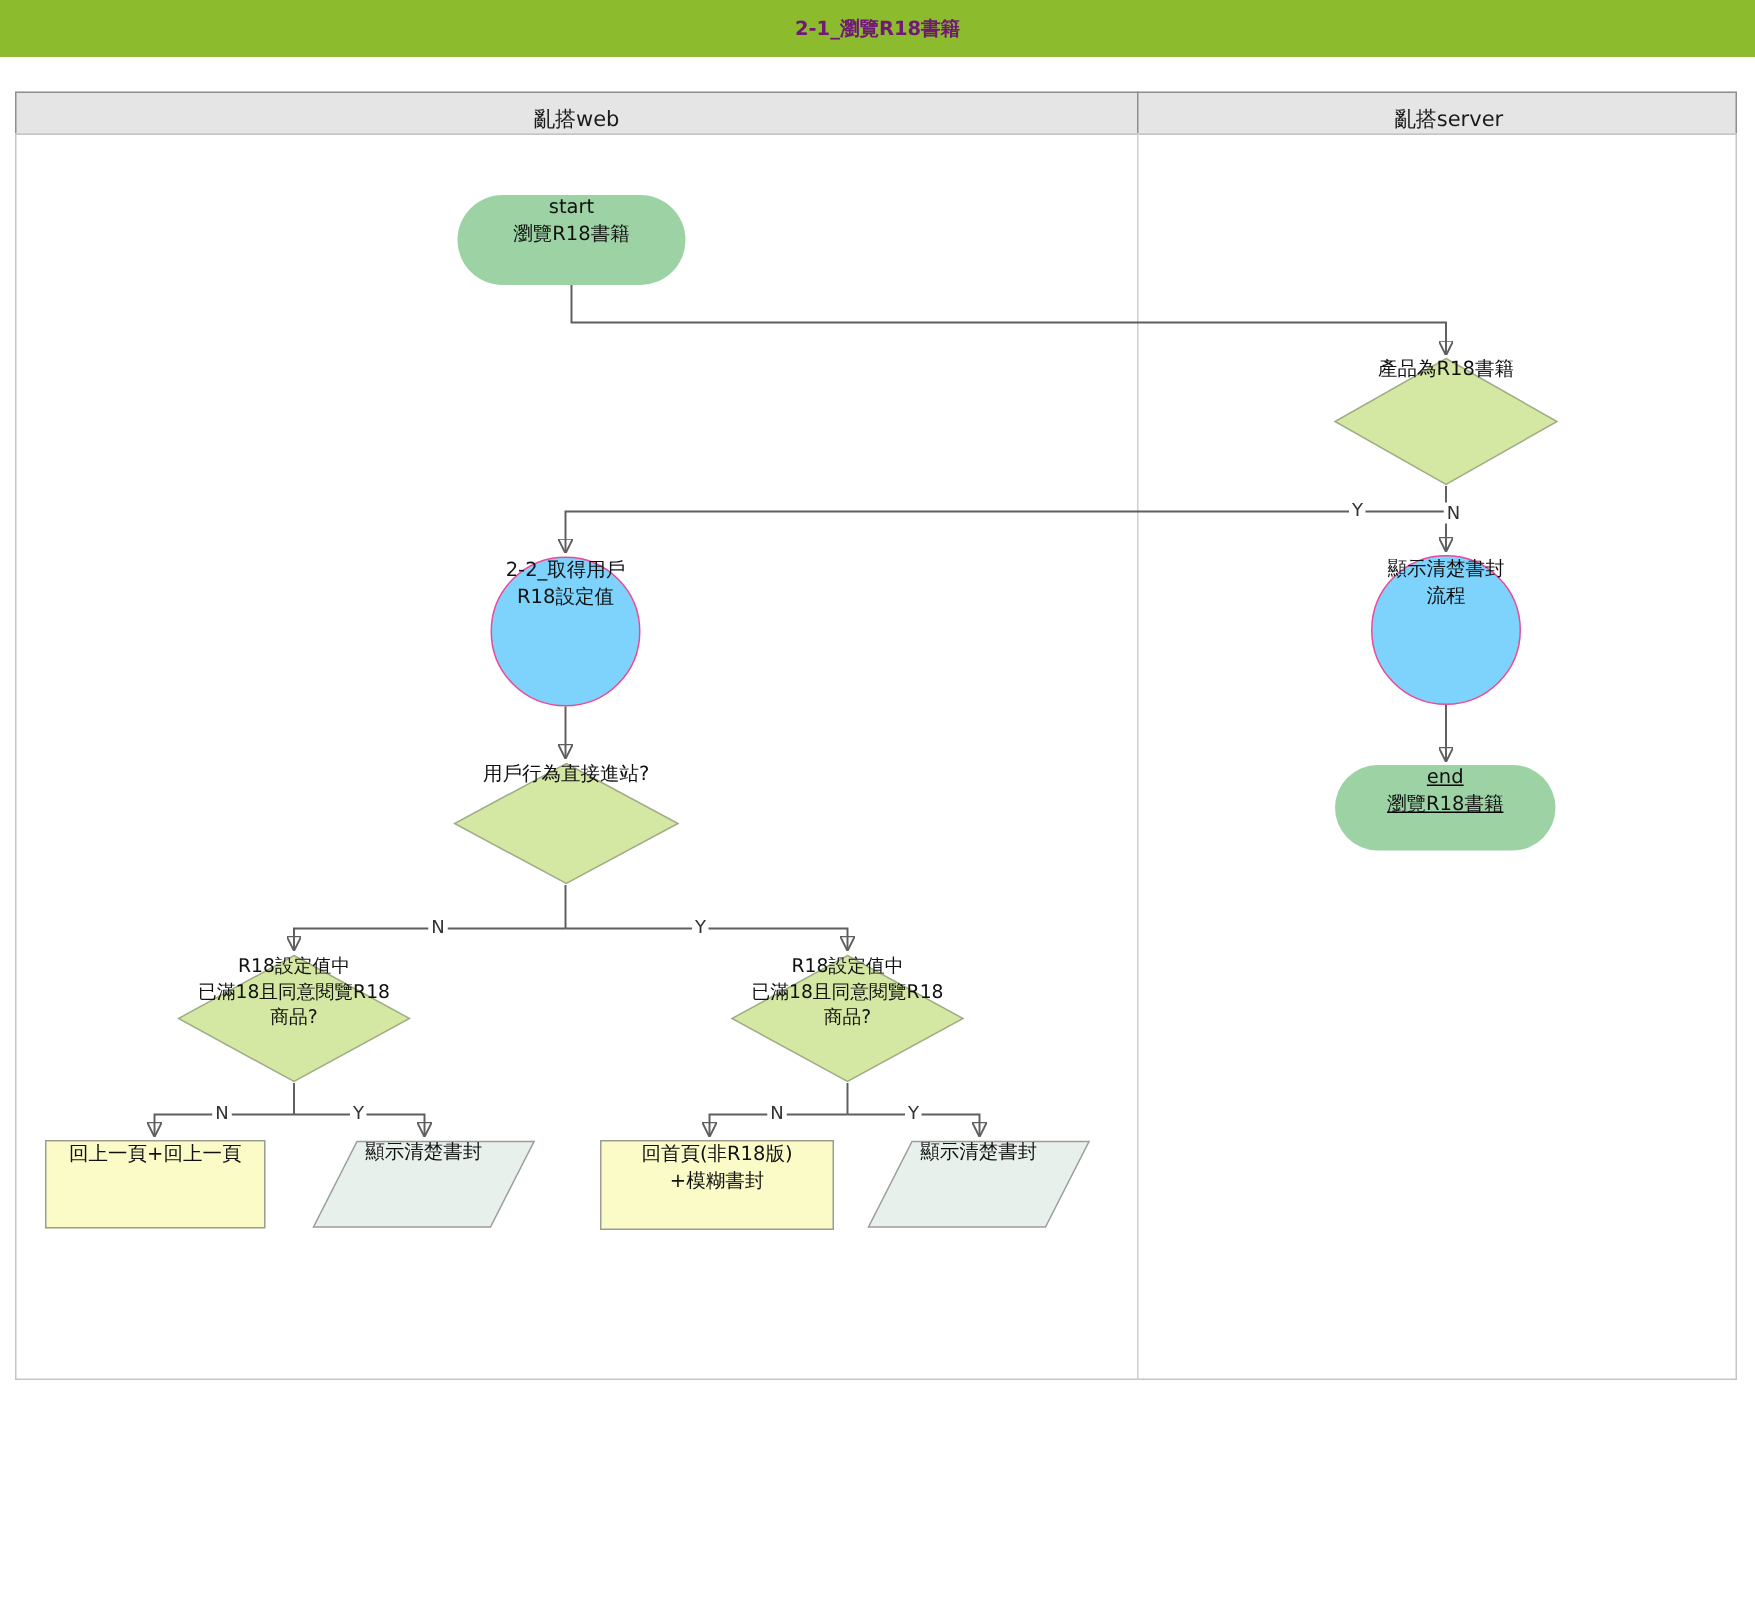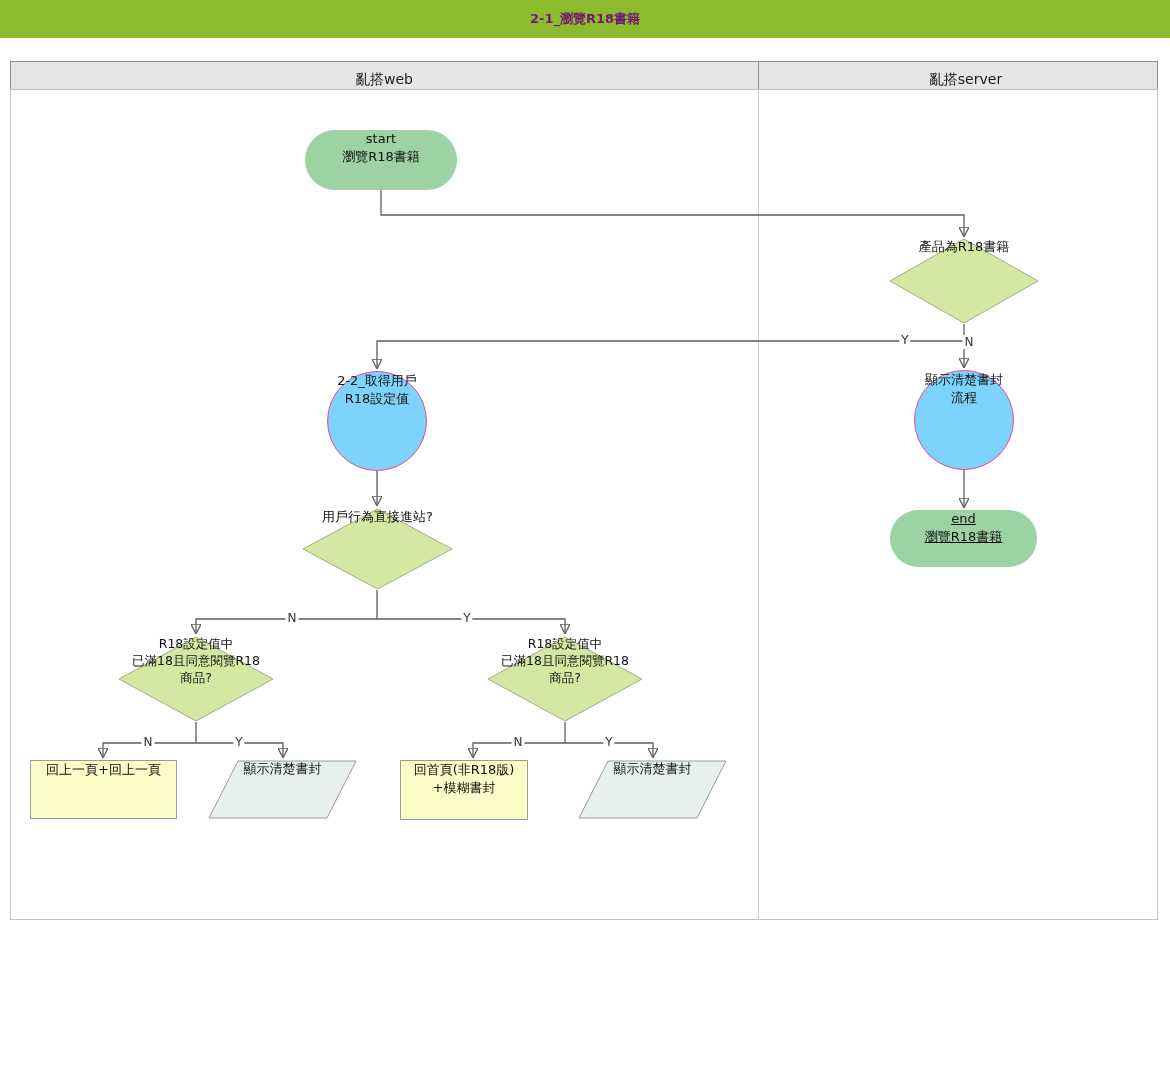--- a/index.html
+++ b/index.html
@@ -150,21 +150,21 @@
     <span class="node-label">回上一頁+回上一頁</span>
   </div>
 
   <div class="node io" style="left:208px; top:760px; width:149px; height:59px;">
     <svg class="shape-svg" viewBox="0 0 149 59" preserveAspectRatio="none">
       <polygon points="30,1 148,1 119,58 1,58"></polygon>
     </svg>
     <span class="node-label">顯示清楚書封</span>
   </div>
 
-  <div class="node process" style="left:400px; top:760px; width:128px; height:60px;">
+  <div class="node process" style="left:400px; top:760px; width:156px; height:60px;">
     <span class="node-label">回首頁(非R18版)
 +模糊書封</span>
   </div>
 
   <div class="node io" style="left:578px; top:760px; width:149px; height:59px;">
     <svg class="shape-svg" viewBox="0 0 149 59" preserveAspectRatio="none">
       <polygon points="30,1 148,1 119,58 1,58"></polygon>
     </svg>
     <span class="node-label">顯示清楚書封</span>
   </div>

